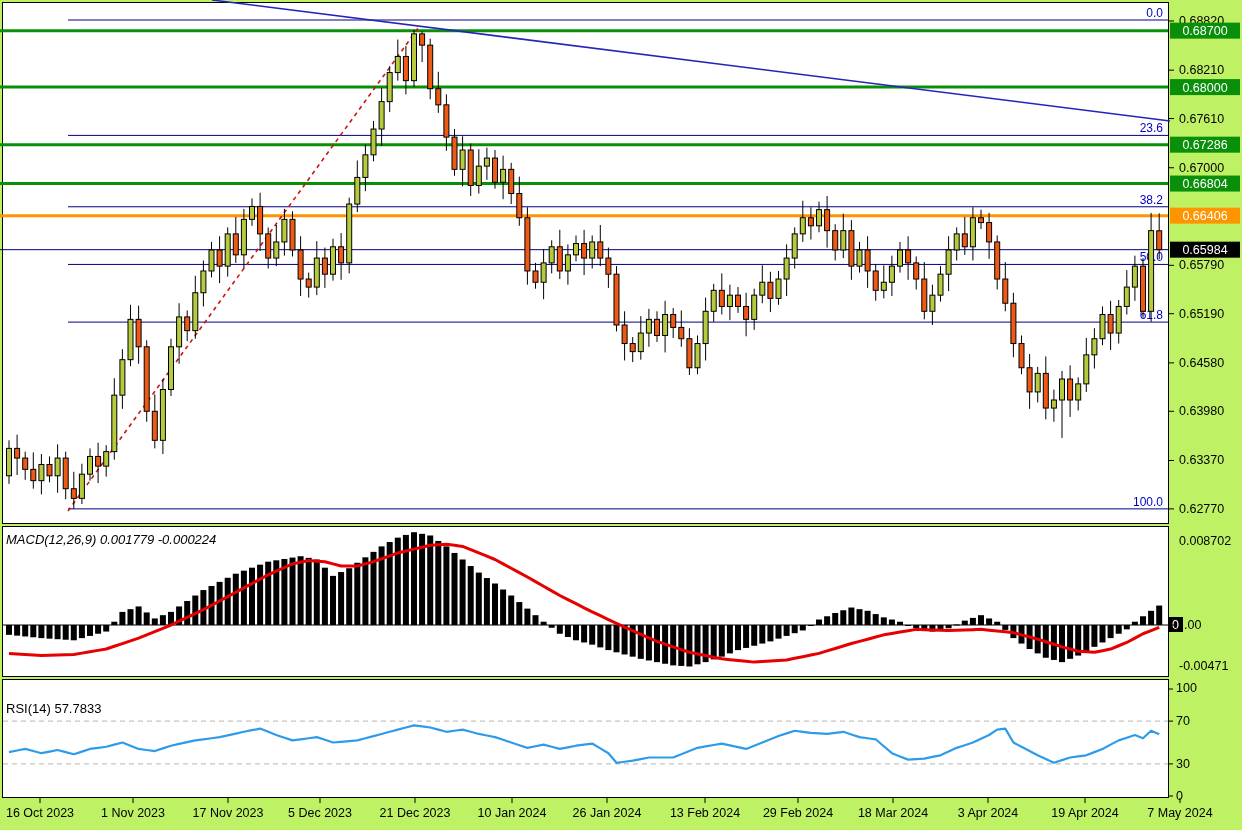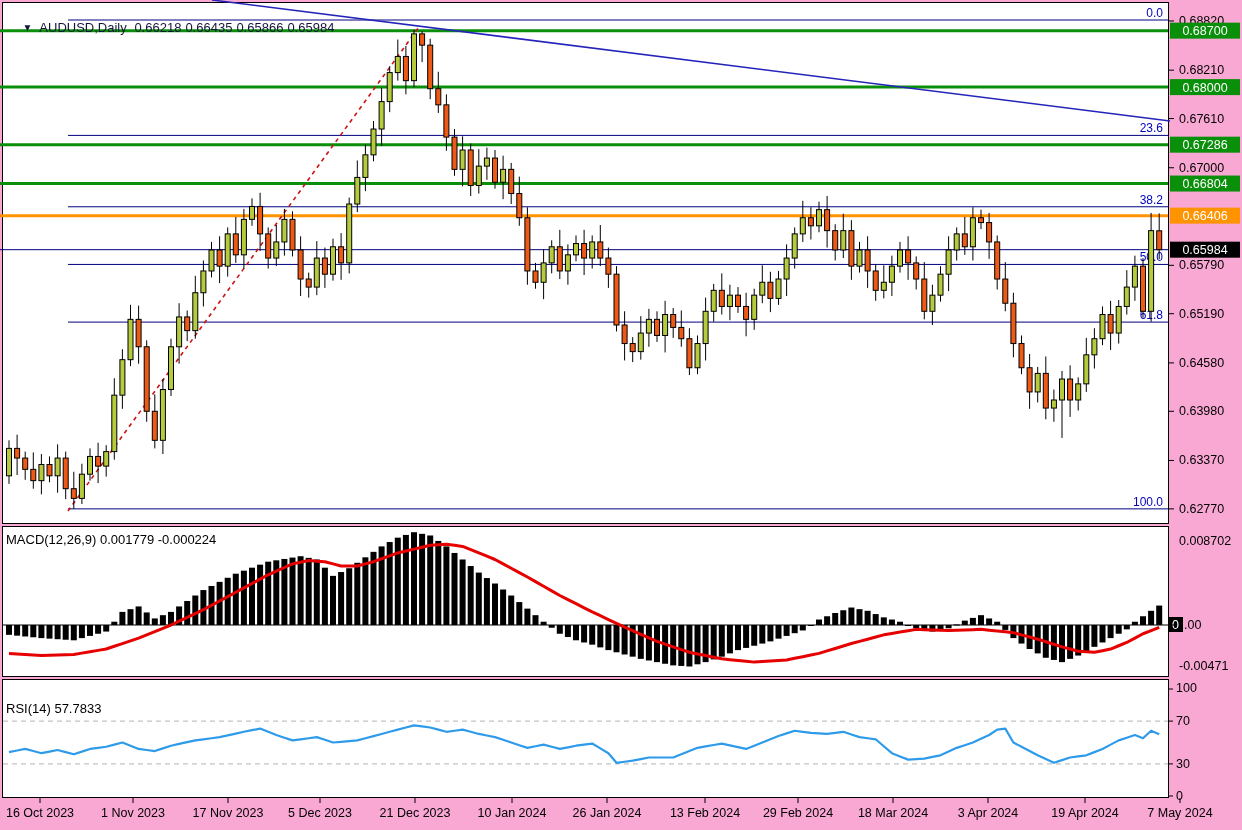--- a/index.html
+++ b/index.html
@@ -1,23 +1,23 @@
 <!DOCTYPE html>
 <html><head>
 <meta charset="utf-8">
 <style>
   html,body{margin:0;padding:0;background:#fff;}
-  #chart-window{position:relative;width:1242px;height:830px;background:#f9a8d4;overflow:hidden;
+  #chart-window{position:relative;width:1242px;height:830px;background:#bef264;overflow:hidden;
     font-family:"Liberation Sans","DejaVu Sans",sans-serif;}
   #chart-svg{position:absolute;left:0;top:0;}
   .overlay-label{position:absolute;font-size:13px;color:#14143c;white-space:pre;}
   #title-bar{left:8px;top:5px;font-weight:700;font-weight:400;}
   #title-bar .tri{font-size:10px;margin-right:7px;position:relative;top:-1px;}
   #title-bar span{margin-right:4px;}
-  #macd-label{left:6px;top:532px;color:#000;}
+  #macd-label{left:6px;top:532px;color:#000;font-style:italic;}
   #rsi-label{left:6px;top:685px;color:#000;margin-top:16px;}
 </style>
 </head>
 <body>
 
 <div id="chart-window">
   <svg id="chart-svg" width="1242" height="830">
       <rect x="2.5" y="2.5" width="1166" height="521" fill="#fff" stroke="#000" stroke-width="1"></rect>
       <rect x="2.5" y="526.5" width="1166" height="150" fill="#fff" stroke="#000" stroke-width="1"></rect>
       <rect x="2.5" y="679.5" width="1166" height="118" fill="#fff" stroke="#000" stroke-width="1"></rect>
@@ -546,19 +546,16 @@
       <line x1="893" y1="798" x2="893" y2="803" stroke="#000"></line>
       <text x="893" y="817" text-anchor="middle" fill="#000000" font-size="12.5" font-family="&quot;Liberation Sans&quot;,&quot;DejaVu Sans&quot;,sans-serif">18 Mar 2024</text>
       <line x1="988" y1="798" x2="988" y2="803" stroke="#000"></line>
       <text x="988" y="817" text-anchor="middle" fill="#000000" font-size="12.5" font-family="&quot;Liberation Sans&quot;,&quot;DejaVu Sans&quot;,sans-serif">3 Apr 2024</text>
       <line x1="1085" y1="798" x2="1085" y2="803" stroke="#000"></line>
       <text x="1085" y="817" text-anchor="middle" fill="#000000" font-size="12.5" font-family="&quot;Liberation Sans&quot;,&quot;DejaVu Sans&quot;,sans-serif">19 Apr 2024</text>
       <line x1="1180" y1="798" x2="1180" y2="803" stroke="#000"></line>
       <text x="1180" y="817" text-anchor="middle" fill="#000000" font-size="12.5" font-family="&quot;Liberation Sans&quot;,&quot;DejaVu Sans&quot;,sans-serif">7 May 2024</text>
     </svg>
 
-  <div id="title-bar" class="overlay-label">
-    <span class="tri">▼</span><span>AUDUSD,Daily</span> <span>0.66218</span><span>0.66435</span><span>0.65866</span><span>0.65984</span>
-  </div>
 
   <div id="macd-label" class="overlay-label">MACD(12,26,9) 0.001779 -0.000224</div>
   <div id="rsi-label" class="overlay-label">RSI(14) 57.7833</div>
 </div>
 
 </body></html>

